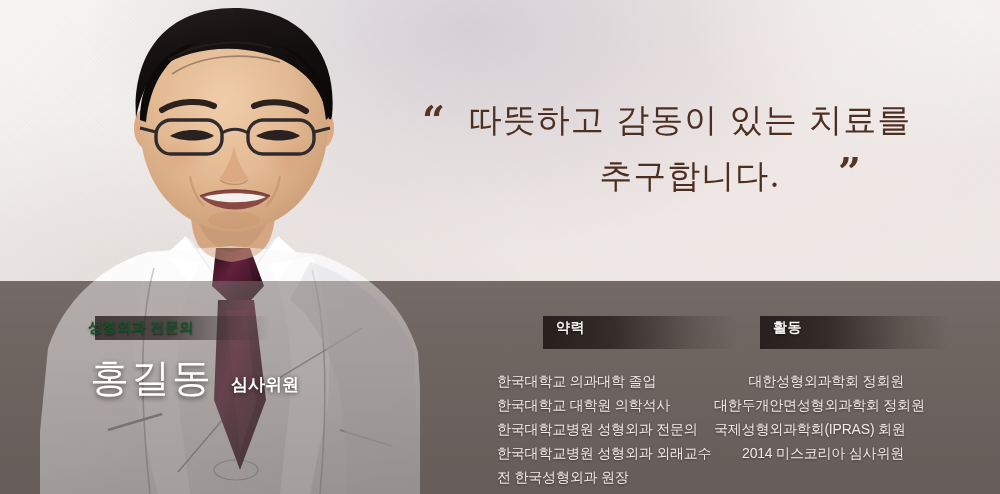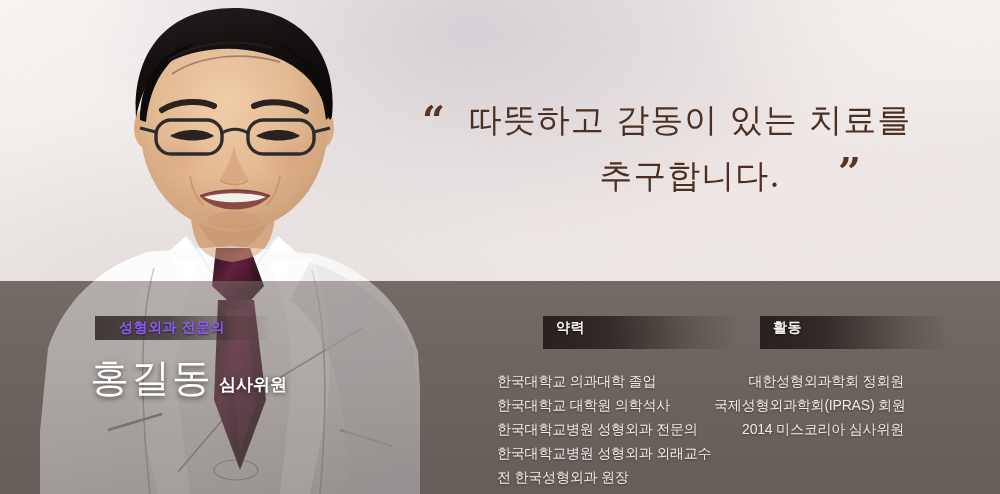--- a/index.html
+++ b/index.html
@@ -85,29 +85,29 @@
     opacity:0.46;
   }
   .panel-figure svg { display:block; width:380px; height:494px; }
 
   
   .specialty-bar {
     position:absolute; left:95px; top:316px; width:175px; height:24px;
     background:linear-gradient(90deg, rgba(38,30,28,0.80) 0%, rgba(44,35,32,0.72) 42%, rgba(60,50,46,0.28) 80%, rgba(70,60,56,0) 100%);
   }
   .specialty-label {
-    position:absolute; left:119px; top:319px;
-    font-size:14px; font-weight:700; color:#8b5cf6;
+    position:absolute; left:88px; top:319px;
+    font-size:14px; font-weight:700; color:#14532d;
     letter-spacing:0.5px;
     text-shadow:0 1px 2px rgba(0,0,0,0.55);
     white-space:nowrap;
   }
   .name-row {
     position:absolute; left:90px; top:356px;
-    display:flex; align-items:flex-end; gap:6px;
+    display:flex; align-items:flex-end; gap:18px;
   }
   .name-main {
     font-size:39px; font-weight:400; color:#ffffff;
     letter-spacing:2px; line-height:44px;
     text-shadow:0 2px 5px rgba(30,22,20,0.65);
   }
   .name-title {
     font-size:17px; font-weight:700; color:#ffffff;
     letter-spacing:0px; line-height:30px;
     text-shadow:0 1px 4px rgba(30,22,20,0.7);
@@ -336,18 +336,19 @@
       <li>전 한국성형외과 원장</li>
     </ul>
   </div>
 
   <div class="col col-activity">
     <div class="col-head">
       <span class="col-head-label">활동</span>
     </div>
     <ul class="col-list">
       <li>대한성형외과학회 정회원</li>
+      <li>대한두개안면성형외과학회 정회원</li>
       <li>국제성형외과학회(IPRAS) 회원</li>
       <li>2014 미스코리아 심사위원</li>
     </ul>
   </div>
 
 </div>
 
 </body></html>

